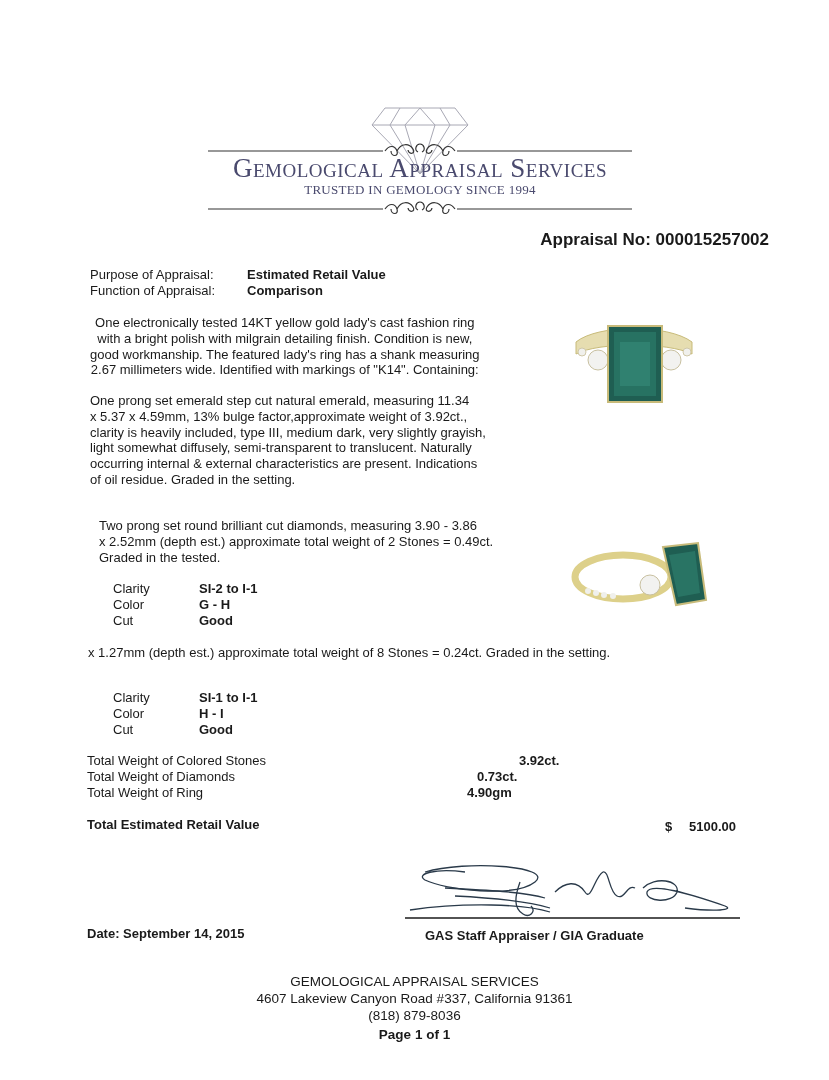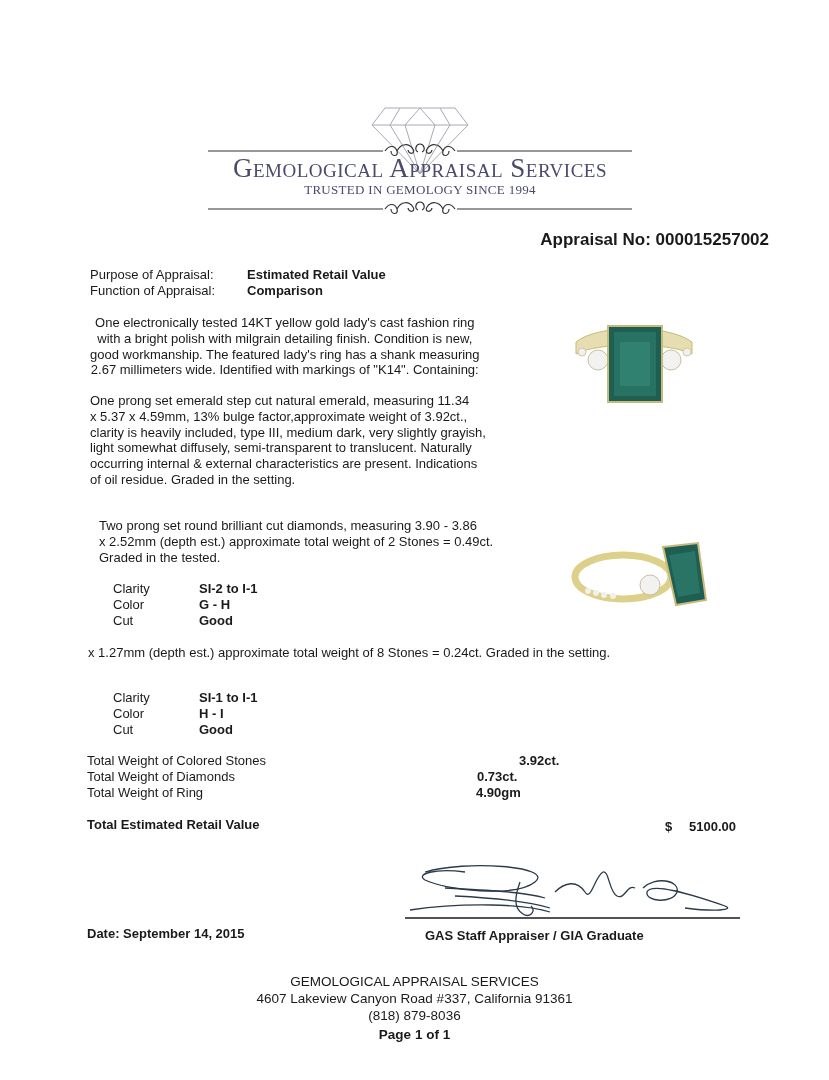--- a/index.html
+++ b/index.html
@@ -89,21 +89,21 @@
 </div>
 <div class="abs" style="left:113px;top:690px;">
   <div class="grade-row"><span style="display:inline-block;width:86px;">Clarity</span><span class="bold">SI-1 to I-1</span></div>
   <div class="grade-row"><span style="display:inline-block;width:86px;">Color</span><span class="bold">H - I</span></div>
   <div class="grade-row"><span style="display:inline-block;width:86px;">Cut</span><span class="bold">Good</span></div>
 </div>
 
 <div class="abs" style="left:87px;top:753px;width:460px;">
   <div class="grade-row" style="position:relative;"><span>Total Weight of Colored Stones</span><span class="bold" style="position:absolute;left:398px;margin-left:34px;">3.92ct.</span></div>
   <div class="grade-row" style="position:relative;"><span>Total Weight of Diamonds</span><span class="bold" style="position:absolute;left:390px;">0.73ct.</span></div>
-  <div class="grade-row" style="position:relative;"><span>Total Weight of Ring</span><span class="bold" style="position:absolute;left:389px;">4.90gm</span></div>
+  <div class="grade-row" style="position:relative;"><span>Total Weight of Ring</span><span class="bold" style="position:absolute;left:380px;">4.90gm</span></div>
 </div>
 
 <div class="abs lbl bold" style="left:87px;top:817px;text-align:center;">Total Estimated Retail Value</div>
 <div class="abs lbl bold" style="left:665px;top:819px;">$</div>
 <div class="abs lbl bold" style="left:689px;top:819px;">5100.00</div>
 
 <svg class="abs" style="left:405px;top:862px;width:335px;height:62px;" viewBox="0 0 335 62">
   <g fill="none" stroke="#2a3a4a" stroke-width="1.3">
     <path d="M20,10 C60,-2 150,4 130,20 C110,36 40,28 20,18 C10,12 30,6 60,10"></path>
     <path d="M40,26 C80,28 120,30 140,36 M50,34 C90,36 125,40 145,46 M5,48 C60,40 120,42 145,50"></path>

